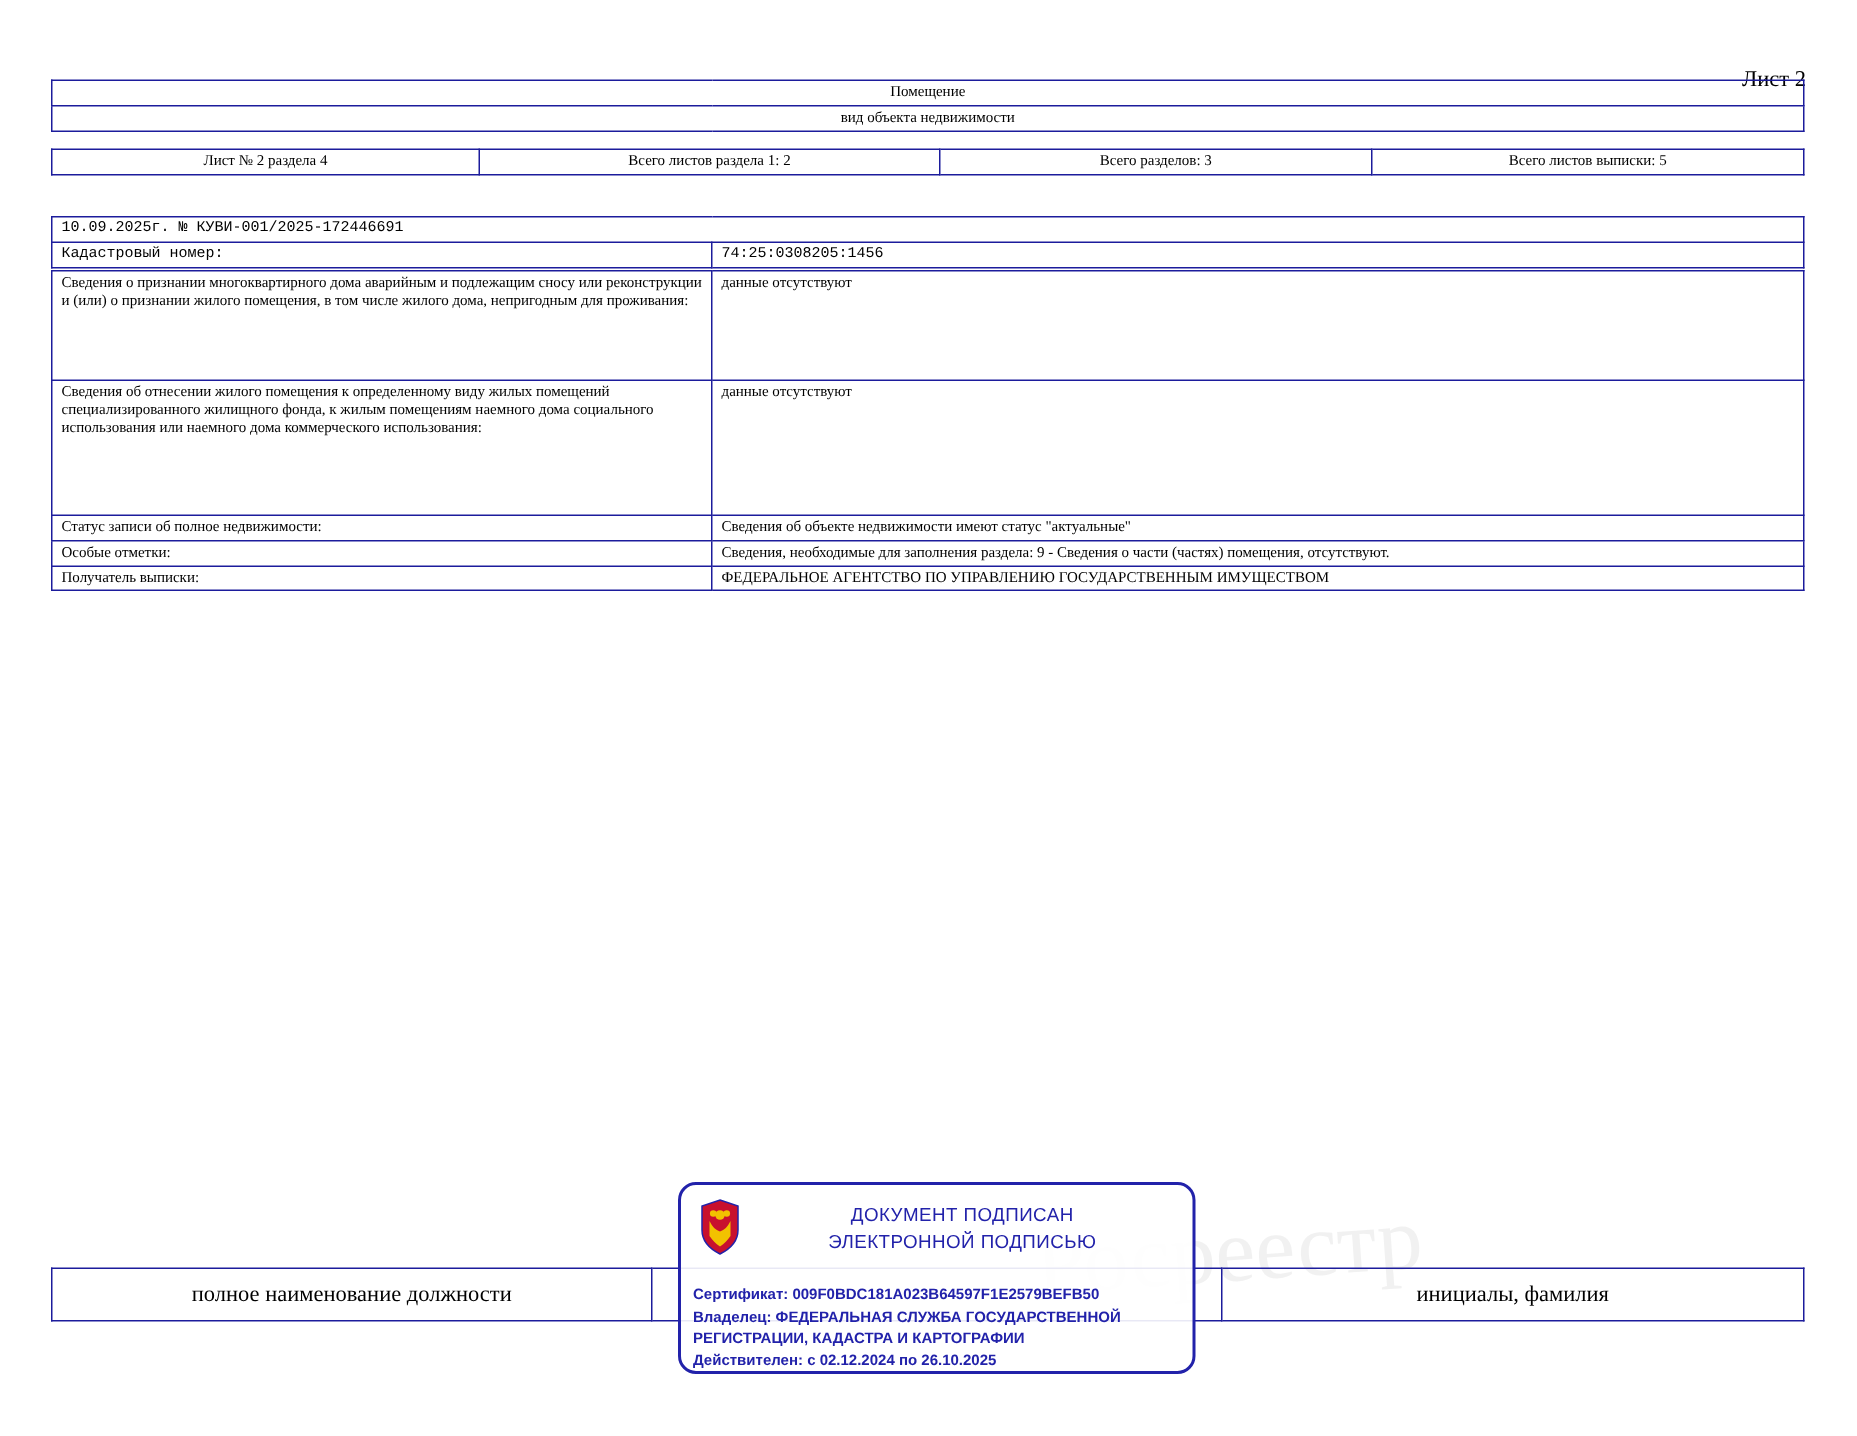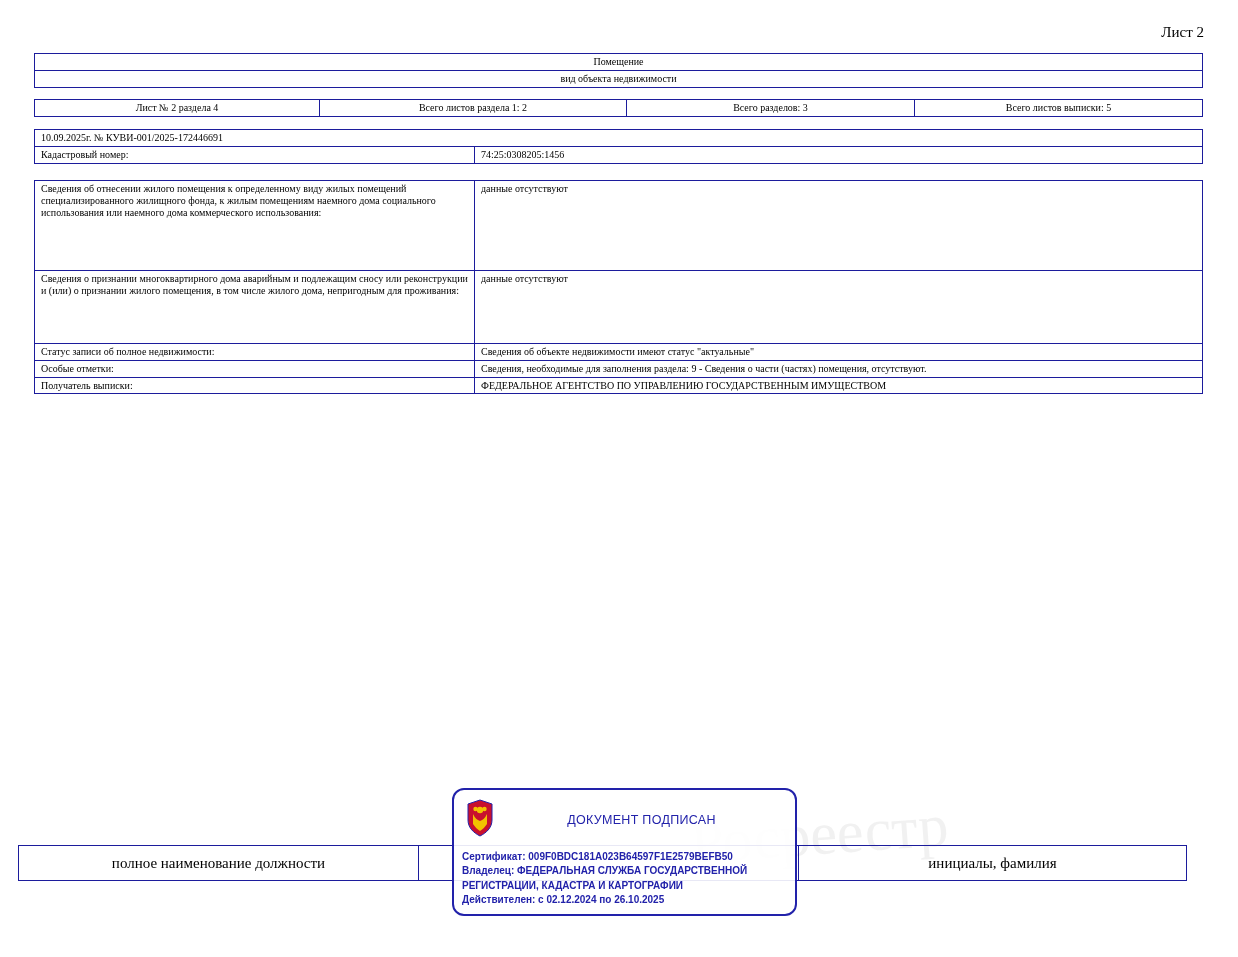--- a/index.html
+++ b/index.html
@@ -15,21 +15,21 @@
     position: relative;
   }
   .page {
     position: relative;
     width: 1238px;
     height: 957px;
     box-sizing: border-box;
   }
   .sheet-label {
     position: absolute;
-    top: 24px;
+    top: 45px;
     right: 34px;
     font-size: 15px;
     text-align: right;
   }
   .doc-table {
     position: absolute;
     left: 34px;
     top: 53px;
     width: 1168px;
     border-collapse: collapse;
@@ -40,21 +40,21 @@
     padding: 2px 6px;
     font-size: 10px;
     vertical-align: top;
     line-height: 1.18;
   }
   .center {
     text-align: center;
   }
   .signature-table {
     position: absolute;
-    left: 18px;
+    left: 34px;
     top: 845px;
     width: 1168px;
     border-collapse: collapse;
     table-layout: fixed;
   }
   .signature-table td {
     border: 1px solid #1c1c9c;
     font-size: 15px;
     text-align: center;
     height: 30px;
@@ -67,21 +67,21 @@
   .stamp {
     position: absolute;
     left: 452px;
     top: 788px;
     width: 345px;
     height: 128px;
     border: 2px solid #2222aa;
     border-radius: 12px;
     background: rgba(255,255,255,0.9);
     box-sizing: border-box;
-    padding: 22px 10px 6px 8px;
+    padding: 12px 10px 6px 8px;
     color: #2222aa;
     font-family: "Liberation Sans", sans-serif;
   }
   .stamp-head {
     text-align: center;
     margin-left: 36px;
     font-size: 12.5px;
     letter-spacing: .3px;
     line-height: 1.4;
   }
@@ -145,21 +145,21 @@
     <tbody>
       <tr>
         <td class="center">Лист № 2 раздела 4</td>
         <td class="center">Всего листов раздела 1: 2</td>
         <td class="center">Всего разделов: 3</td>
         <td class="center">Всего листов выписки: 5</td>
       </tr>
     </tbody>
   </table>
 
-  <table class="doc-table" style="top:129px;">
+  <table class="doc-table" style="top:144px;font-family:Liberation Mono, monospace;">
     <colgroup>
       <col style="width:440px">
       <col style="width:728px">
     </colgroup>
     <tbody>
       <tr>
         <td colspan="2">10.09.2025г. № КУВИ-001/2025-172446691</td>
       </tr>
       <tr>
         <td>Кадастровый номер:</td>
@@ -168,25 +168,25 @@
     </tbody>
   </table>
 
   <table class="doc-table" style="top:180px;">
     <colgroup>
       <col style="width:440px">
       <col style="width:728px">
     </colgroup>
     <tbody>
       <tr>
+        <td style="height:68px;">Сведения о признании многоквартирного дома аварийным и подлежащим сносу или реконструкции и (или) о признании жилого помещения, в том числе жилого дома, непригодным для проживания:</td>
+        <td>данные отсутствуют</td>
+      </tr>
+      <tr>
         <td style="height:85px;">Сведения об отнесении жилого помещения к определенному виду жилых помещений специализированного жилищного фонда, к жилым помещениям наемного дома социального использования или наемного дома коммерческого использования:</td>
-        <td>данные отсутствуют</td>
-      </tr>
-      <tr>
-        <td style="height:68px;">Сведения о признании многоквартирного дома аварийным и подлежащим сносу или реконструкции и (или) о признании жилого помещения, в том числе жилого дома, непригодным для проживания:</td>
         <td>данные отсутствуют</td>
       </tr>
       <tr>
         <td>Статус записи об полное недвижимости:</td>
         <td>Сведения об объекте недвижимости имеют статус "актуальные"</td>
       </tr>
       <tr>
         <td>Особые отметки:</td>
         <td>Сведения, необходимые для заполнения раздела: 9 - Сведения о части (частях) помещения, отсутствуют.</td>
       </tr>
@@ -218,20 +218,21 @@
     <svg class="emblem" viewBox="0 0 32 40">
       <rect x="0" y="0" width="32" height="40" fill="#ffffff"></rect>
       <path d="M16 2 L28 6 L28 22 C28 30 22 35 16 38 C10 35 4 30 4 22 L4 6 Z" fill="#c8102e" stroke="#2222aa" stroke-width="1"></path>
       <circle cx="16" cy="12" r="3.2" fill="#f2c200"></circle>
       <path d="M9 16 C11 20 13 22 16 23 C19 22 21 20 23 16 L23 26 C21 29 19 31 16 33 C13 31 11 29 9 26 Z" fill="#f2c200"></path>
       <circle cx="11.5" cy="11" r="2.2" fill="#f2c200"></circle>
       <circle cx="20.5" cy="11" r="2.2" fill="#f2c200"></circle>
     </svg>
     <div class="stamp-head">
       <span class="l1">ДОКУМЕНТ ПОДПИСАН</span>
+      <span class="l2">ЭЛЕКТРОННОЙ ПОДПИСЬЮ</span>
     </div>
     <div class="stamp-body">
       <div>Сертификат: 009F0BDC181A023B64597F1E2579BEFB50</div>
       <div>Владелец: ФЕДЕРАЛЬНАЯ СЛУЖБА ГОСУДАРСТВЕННОЙ</div>
       <div>РЕГИСТРАЦИИ, КАДАСТРА И КАРТОГРАФИИ</div>
       <div>Действителен: с 02.12.2024 по 26.10.2025</div>
     </div>
   </div>
 
 </div>

